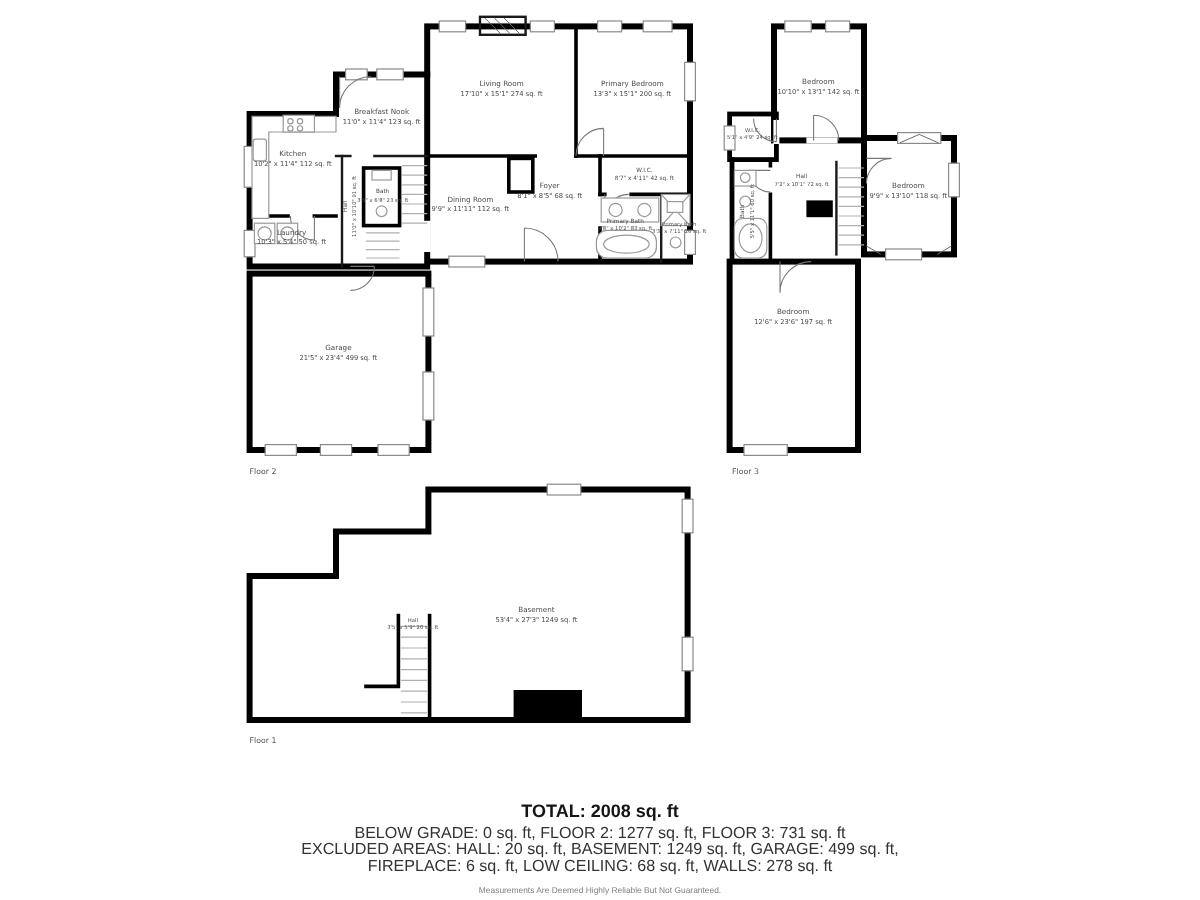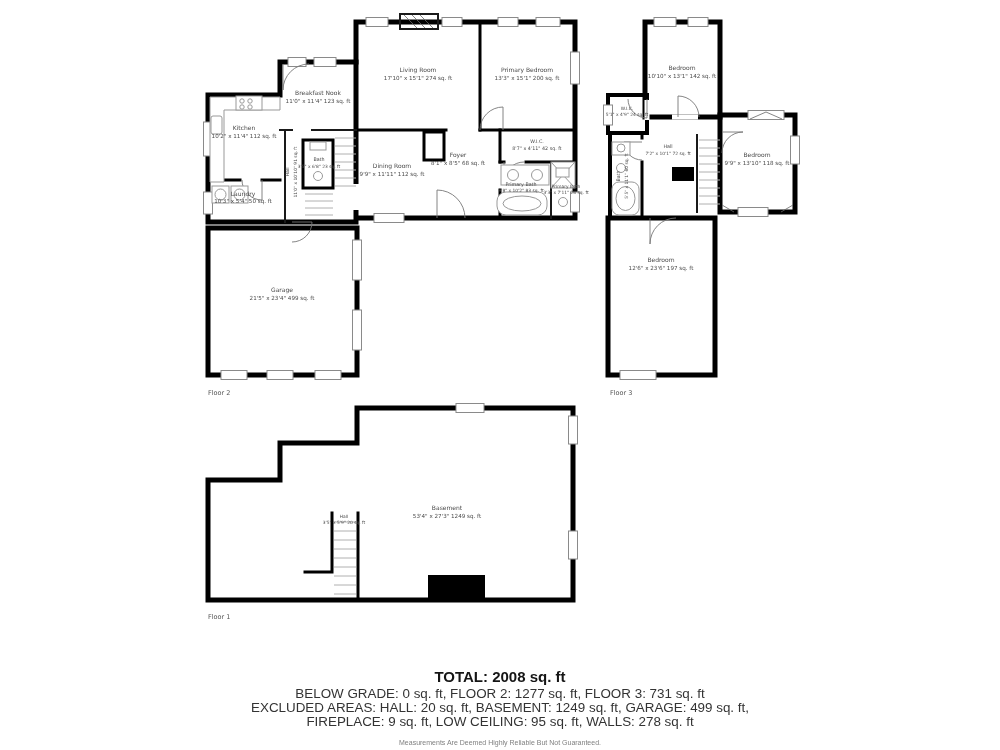--- a/index.html
+++ b/index.html
@@ -235,15 +235,15 @@
       <text class="rd xs" x="344" y="524">3'5" x 5'9" 20 sq. ft</text>
       <text class="cap" x="208" y="619">Floor 1</text>
     </g>
   </g>
 </svg>
 
 <div class="summary">
   <div class="total">TOTAL: 2008 sq. ft</div>
   <div class="line">BELOW GRADE: 0 sq. ft, FLOOR 2: 1277 sq. ft, FLOOR 3: 731 sq. ft</div>
   <div class="line">EXCLUDED AREAS: HALL: 20 sq. ft, BASEMENT: 1249 sq. ft, GARAGE: 499 sq. ft,</div>
-  <div class="line">FIREPLACE: 9 sq. ft, LOW CEILING: 95 sq. ft, WALLS: 278 sq. ft</div>
+  <div class="line">FIREPLACE: 6 sq. ft, LOW CEILING: 68 sq. ft, WALLS: 278 sq. ft</div>
   <div class="disclaimer">Measurements Are Deemed Highly Reliable But Not Guaranteed.</div>
 </div>
 
 </body></html>

